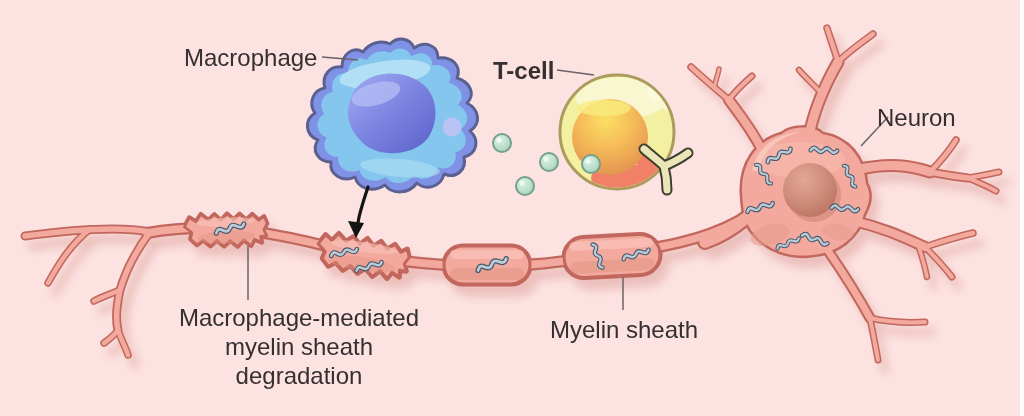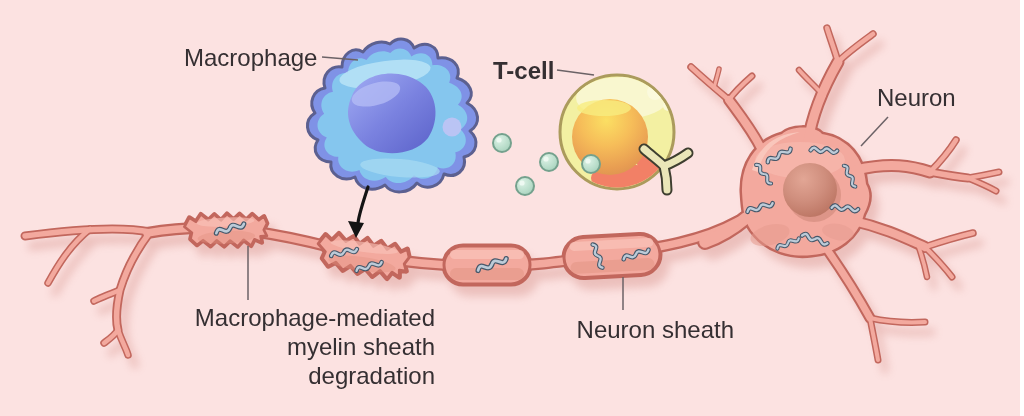--- a/index.html
+++ b/index.html
@@ -11,21 +11,21 @@
     font-family:"Liberation Sans", sans-serif;
   }
   .stage svg{position:absolute;left:0;top:0;}
   .lbl{
     position:absolute;
     font-size:24px;
     line-height:28px;
     color:#352f32;
     white-space:nowrap;
   }
-  .lbl.multi{white-space:normal;text-align:right;}
+  .lbl.multi{white-space:normal;text-align:center;}
 </style>
 </head>
 <body>
 
 <div class="stage">
 
 <svg width="1024" height="416" viewBox="0 0 1024 416">
   <defs>
     <filter id="soft" x="-30%" y="-30%" width="160%" height="160%">
       <feGaussianBlur stdDeviation="4.5"></feGaussianBlur>
@@ -261,17 +261,17 @@
     <line x1="322" y1="57" x2="358" y2="60"></line>
     <line x1="557" y1="70" x2="594" y2="75"></line>
     <line x1="888" y1="117" x2="861" y2="146"></line>
     <line x1="248" y1="246" x2="248" y2="300"></line>
     <line x1="623" y1="277" x2="623" y2="310"></line>
   </g>
 </svg>
 
 <div class="lbl" style="left:184px;top:44px;">Macrophage</div>
 <div class="lbl" style="left:493px;top:57px;font-weight:bold;">T-cell</div>
-<div class="lbl" style="left:877px;top:84px;">Neuron</div>
+<div class="lbl" style="left:877px;top:104px;">Neuron</div>
 <div class="lbl multi" style="left:163px;top:303px;width:272px;line-height:29px;">Macrophage-mediated myelin sheath degradation</div>
-<div class="lbl multi" style="left:514px;top:316px;width:220px;">Neuron sheath</div>
+<div class="lbl multi" style="left:514px;top:316px;width:220px;">Myelin sheath</div>
 
 </div>
 
 </body></html>

